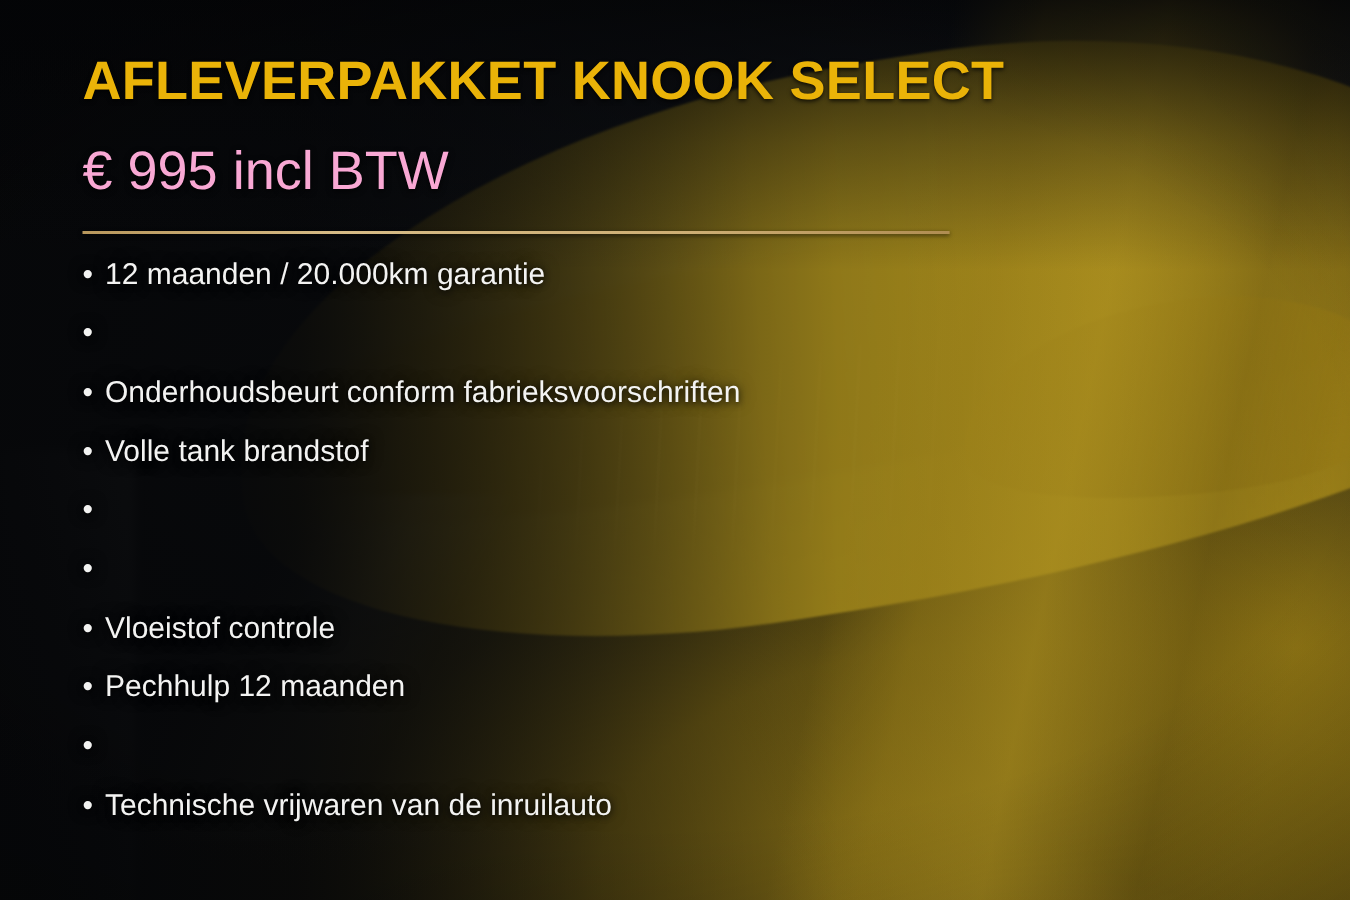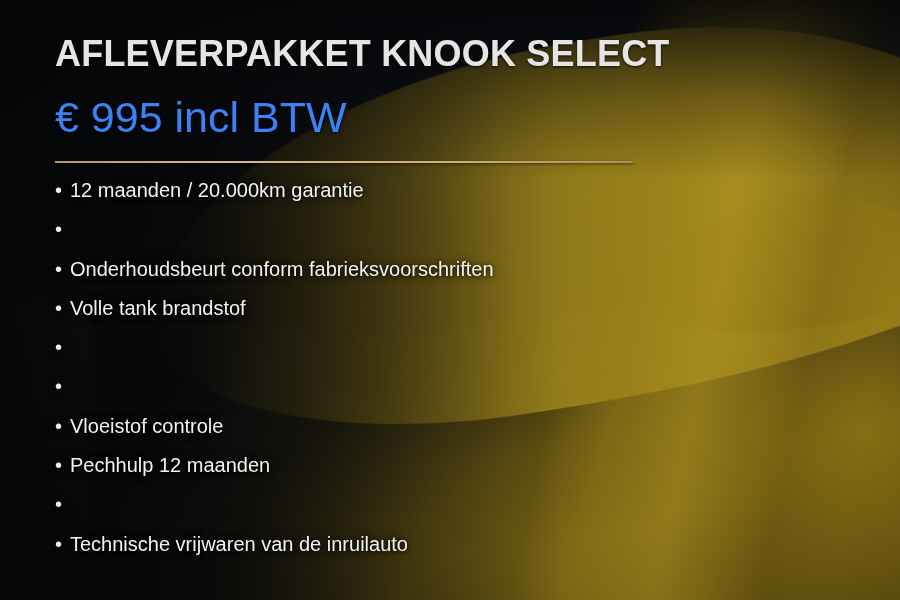--- a/index.html
+++ b/index.html
@@ -138,31 +138,31 @@
     position: absolute;
     inset: 0;
     padding: 36px 0 0 55px;
     box-sizing: border-box;
   }
 
   .title {
     font-size: 36px;
     font-weight: 700;
     letter-spacing: 0.2px;
-    color: #e5e5e5;
+    color: #eab308;
     line-height: 1.0;
     margin: 0;
     text-shadow: 0 1px 3px rgba(0,0,0,0.75);
     white-space: nowrap;
   }
 
   .subtitle {
-    font-size: 43px;
+    font-size: 36px;
     font-weight: 300;
-    color: #3b82f6;
+    color: #f9a8d4;
     line-height: 1.0;
     margin: 24px 0 0 0;
     text-shadow: 0 1px 4px rgba(0,0,0,0.8);
     white-space: nowrap;
   }
 
   .divider {
     width: 578px;
     height: 2px;
     margin: 22px 0 0 0;

